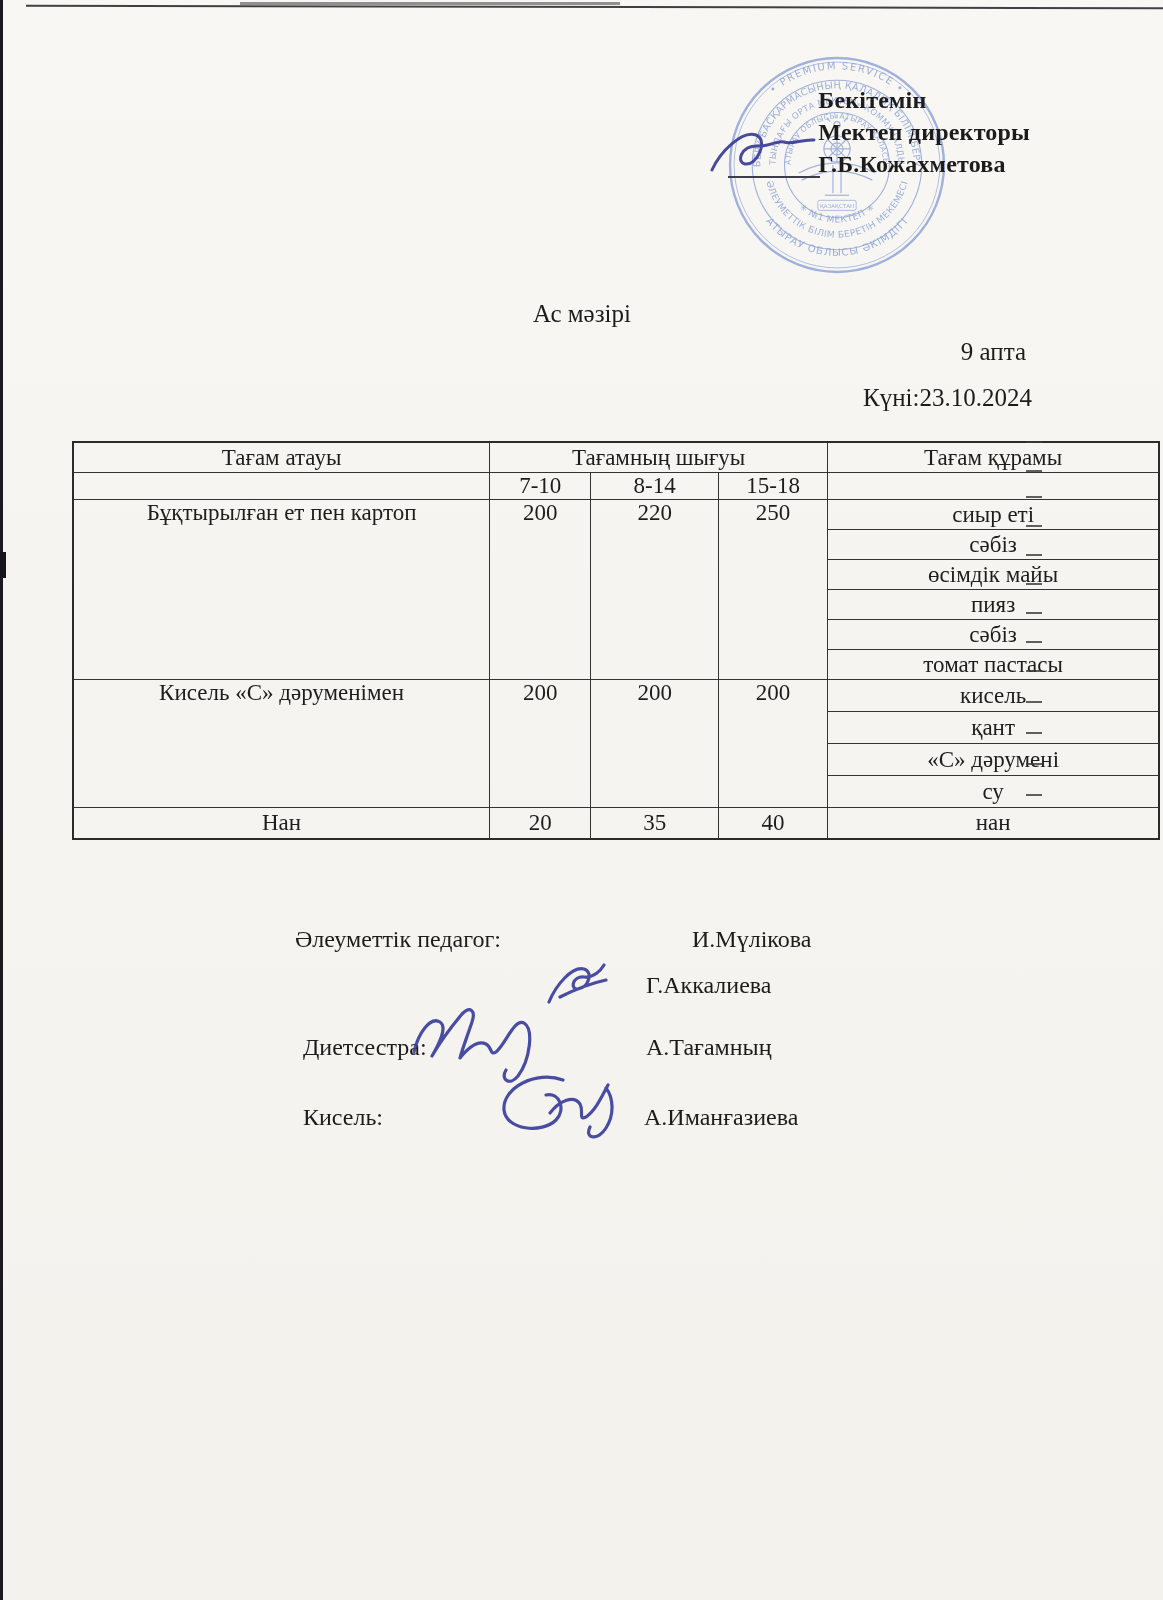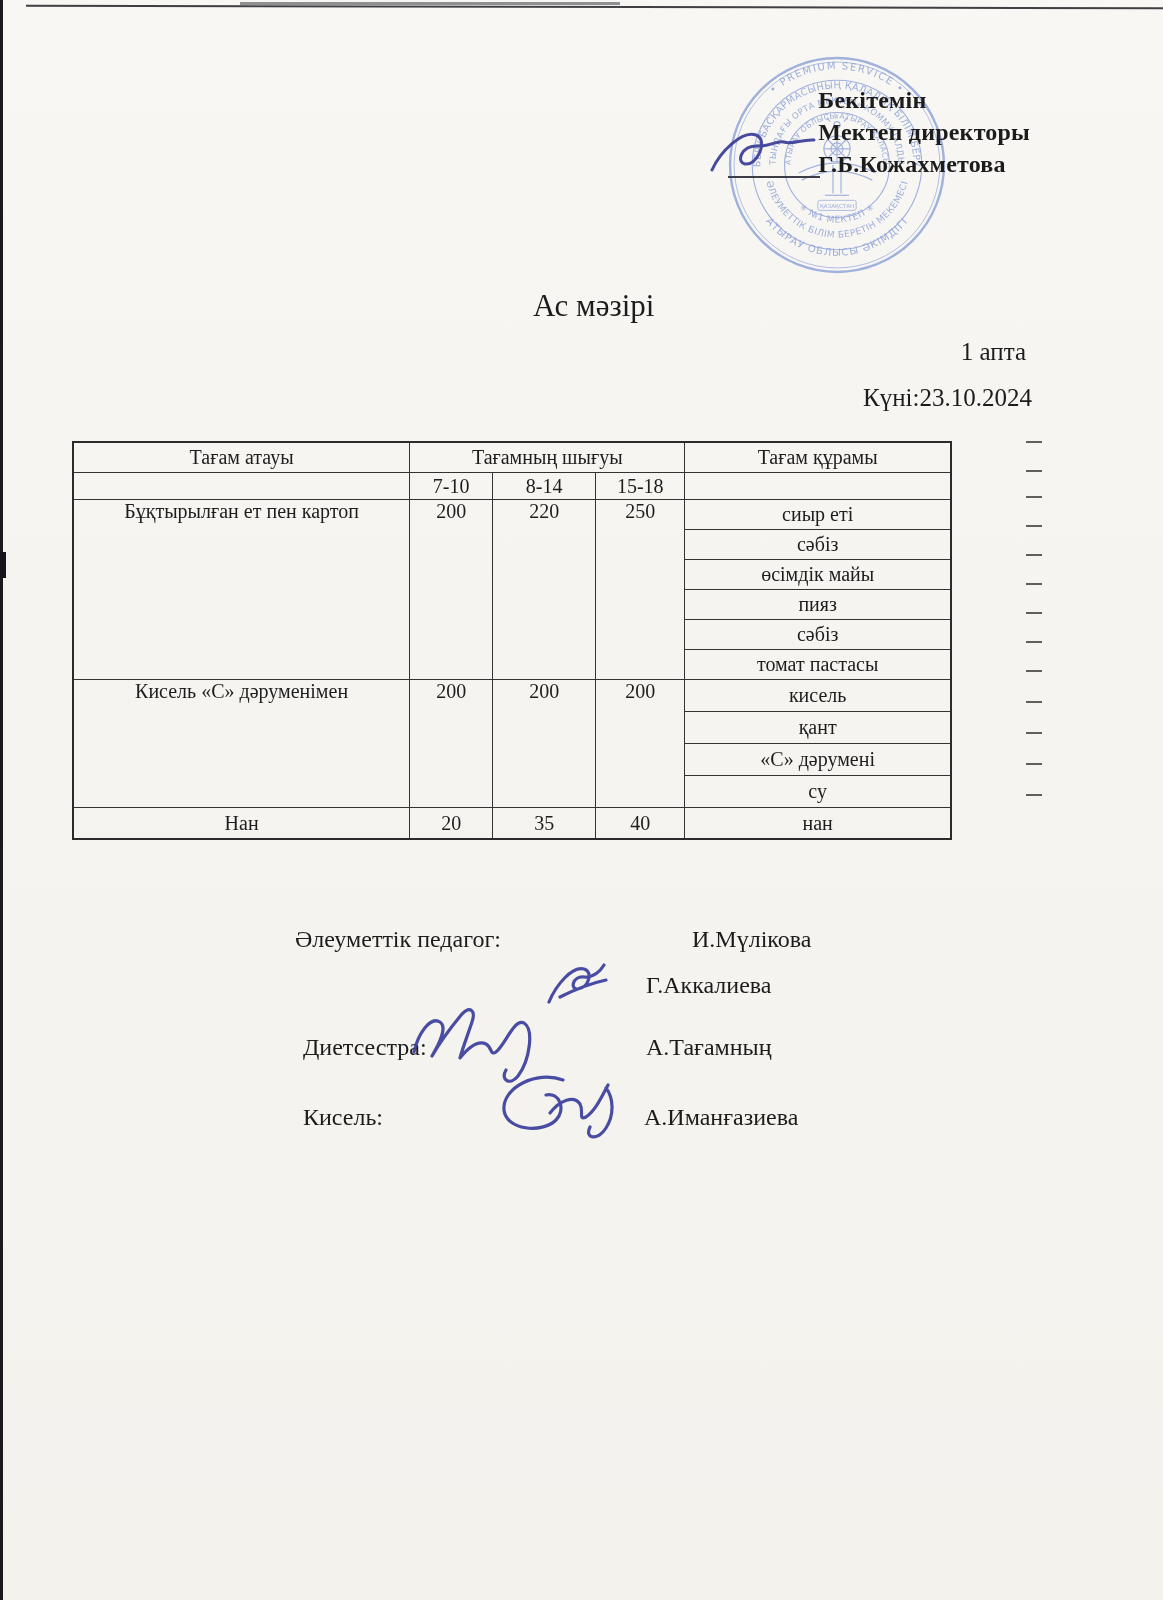--- a/index.html
+++ b/index.html
@@ -20,28 +20,28 @@
 
   .approval{
     position:absolute;right:133px;top:84px;
     font-weight:bold;font-size:24px;line-height:32px;
     letter-spacing:.2px;
   }
   .stamp{position:absolute;left:724px;top:52px;width:226px;height:226px;}
   .sig-underline{position:absolute;left:728px;top:176px;width:92px;height:2px;background:#3d3d49;}
   .sig-svg{position:absolute;}
 
-  .doc-title{position:absolute;left:533px;top:288px;font-size:31px;}
+  .doc-title{position:absolute;left:533px;top:300px;font-size:25px;}
   .week{position:absolute;right:137px;top:338px;font-size:25px;}
   .date-line{position:absolute;right:131px;top:384px;font-size:25px;}
 
   table.menu{
     position:absolute;left:72px;top:441px;
-    width:880px;border-collapse:collapse;
-    font-size:20px;color:#1d1d1d;
+    width:1088px;border-collapse:collapse;
+    font-size:23px;color:#1d1d1d;
     border:2.5px solid #2b2b2b;
     padding-left:24px;
   }
   table.menu th,table.menu td{
     border:1.5px solid #333;
     padding:0 4px;text-align:center;font-weight:normal;
   }
   tr.h1 th{height:29px;vertical-align:middle;}
   tr.h2 th{height:26px;vertical-align:middle;}
   td.dish,td.num{vertical-align:top;padding-top:2px;}
@@ -118,21 +118,21 @@
   </div>
 
   <div class="sig-underline"></div>
   <svg class="sig-svg" style="left:700px;top:118px;width:150px;height:70px;" viewBox="700 118 150 70">
     <g stroke="#383c96" stroke-width="3" fill="none" stroke-linecap="round" stroke-linejoin="round" opacity="0.92">
       <path d="M 712,170 C 720,152 742,130 756,135 C 769,140 757,166 745,164 C 736,162 741,146 757,146 C 770,147 777,140 784,142 C 792,145 802,139 814,140"></path>
     </g>
   </svg>
 
   <div class="doc-title">Ас мәзірі</div>
-  <div class="week">1 апта</div>
+  <div class="week">9 апта</div>
   <div class="date-line">Күні:23.10.2024</div>
 
   <table class="menu">
     <colgroup>
       <col style="width:366px">
         <col style="width:89px">
         <col style="width:112px">
         <col style="width:96px">
         <col style="width:291px">
     </colgroup>

